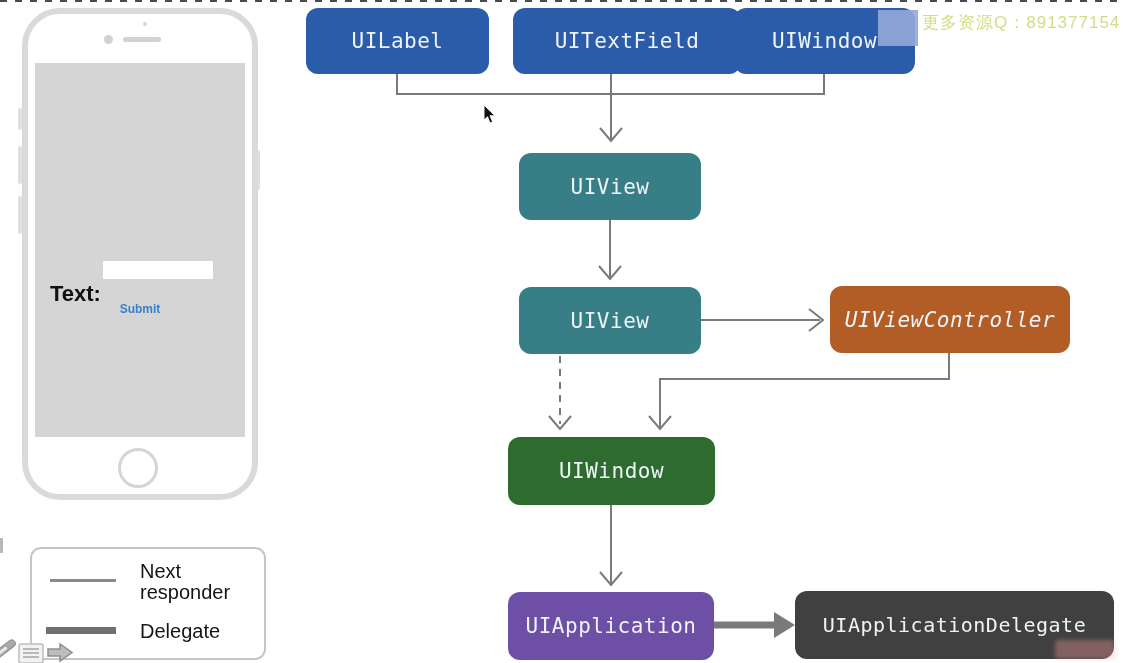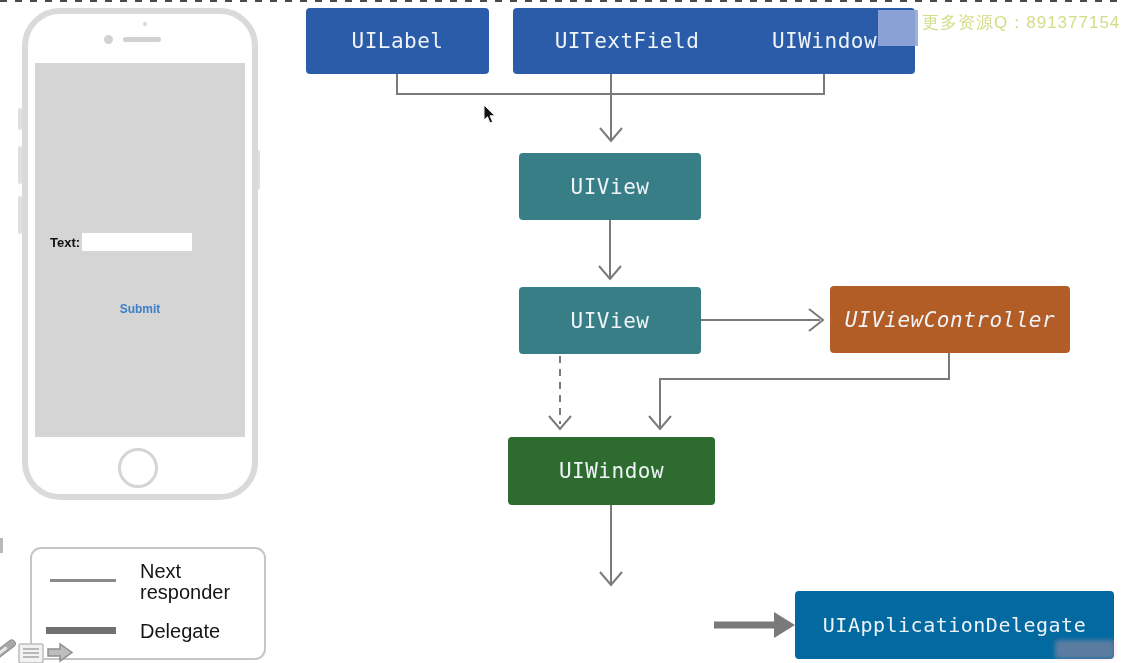--- a/index.html
+++ b/index.html
@@ -7,21 +7,21 @@
   #stage{position:relative;width:1123px;height:663px;background:#ffffff;overflow:hidden;}
 
   
   .top-dashes{position:absolute;left:0;top:0;width:1123px;height:2px;
     background:repeating-linear-gradient(90deg,#2a2a2a 0 7px,transparent 7px 15px);opacity:.85;}
 
   
   #wires{position:absolute;left:0;top:0;z-index:1;}
 
   
-  .node{position:absolute;z-index:2;border-radius:4px;display:flex;align-items:center;justify-content:center;
+  .node{position:absolute;z-index:2;border-radius:12px;display:flex;align-items:center;justify-content:center;
     color:#eef3f8;font-family:"DejaVu Sans Mono","Liberation Mono",monospace;font-size:21px;letter-spacing:.5px;}
   .n-uilabel{left:306px;top:8px;width:183px;height:66px;}
   .n-uitextfield{left:513px;top:8px;width:228px;height:66px;}
   .n-uibutton{left:734px;top:8px;width:181px;height:66px;}
   .n-uiview1{left:519px;top:153px;width:182px;height:67px;}
   .n-uiview2{left:519px;top:287px;width:182px;height:67px;}
   .n-uiviewcontroller{left:830px;top:286px;width:240px;height:67px;}
   .n-uiwindow{left:508px;top:437px;width:207px;height:68px;}
   .n-uiapplication{left:508px;top:592px;width:206px;height:68px;}
   .n-uiappdelegate{left:795px;top:591px;width:319px;height:68px;font-size:20px;}
@@ -41,21 +41,21 @@
   .phone .screen{position:absolute;left:7px;top:49px;width:210px;height:374px;background:#d5d5d5;}
   .phone .home{position:absolute;left:90px;top:434px;width:40px;height:40px;border-radius:50%;
     border:3px solid #d5d5d5;background:#fff;box-sizing:border-box;}
   .side-btn{position:absolute;width:4px;background:#e0e0e0;border-radius:2px;z-index:1;}
   .sb1{left:18px;top:108px;height:22px;}
   .sb2{left:18px;top:146px;height:38px;}
   .sb3{left:18px;top:196px;height:38px;}
   .sb4{left:256px;top:150px;height:40px;}
 
   .text-row{position:absolute;left:22px;top:219px;width:186px;display:flex;align-items:center;}
-  .text-label{color:#111;font-size:13px;font-weight:600;}
+  .text-label{color:#111;font-size:22px;font-weight:600;margin-top:48px;}
   .text-field{margin-left:2px;width:110px;height:18px;background:#ffffff;}
   .submit{position:absolute;left:0;top:288px;width:224px;text-align:center;
     color:#3b7fc8;font-size:12px;font-weight:700;}
 
   
   .legend{position:absolute;left:30px;top:547px;width:236px;height:113px;background:#fff;
     border:2px solid #c6c6c6;border-radius:11px;box-sizing:border-box;z-index:2;}
   .lg-thin{position:absolute;left:18px;top:30px;width:66px;height:3px;background:#8a8a8a;}
   .lg-thick{position:absolute;left:14px;top:78px;width:70px;height:7px;background:#707070;}
   .lg-label{position:absolute;left:108px;color:#151515;font-size:20px;line-height:21px;}
@@ -119,21 +119,24 @@
     </div>
   <div class="node n-uiview2" style="background: rgb(55, 126, 134);">
       <span>UIView</span>
     </div>
   <div class="node n-uiviewcontroller" style="background: rgb(178, 92, 38); font-style: italic;">
       <span>UIViewController</span>
     </div>
   <div class="node n-uiwindow" style="background: rgb(46, 107, 46);">
       <span>UIWindow</span>
     </div>
-  <div class="node n-uiappdelegate" style="background: #0369a1; text-align: center;">
+  <div class="node n-uiapplication" style="background: rgb(110, 79, 166);">
+      <span>UIApplication</span>
+    </div>
+  <div class="node n-uiappdelegate" style="background: #404040; text-align: center;">
       <span>UIApplicationDelegate</span>
     </div>
 
   <div class="select-square"></div>
   <div class="red-smudge"></div>
 
   <div class="watermark">更多资源Q：891377154</div>
 
   <div class="side-btn sb1"></div>
   <div class="side-btn sb2"></div>

